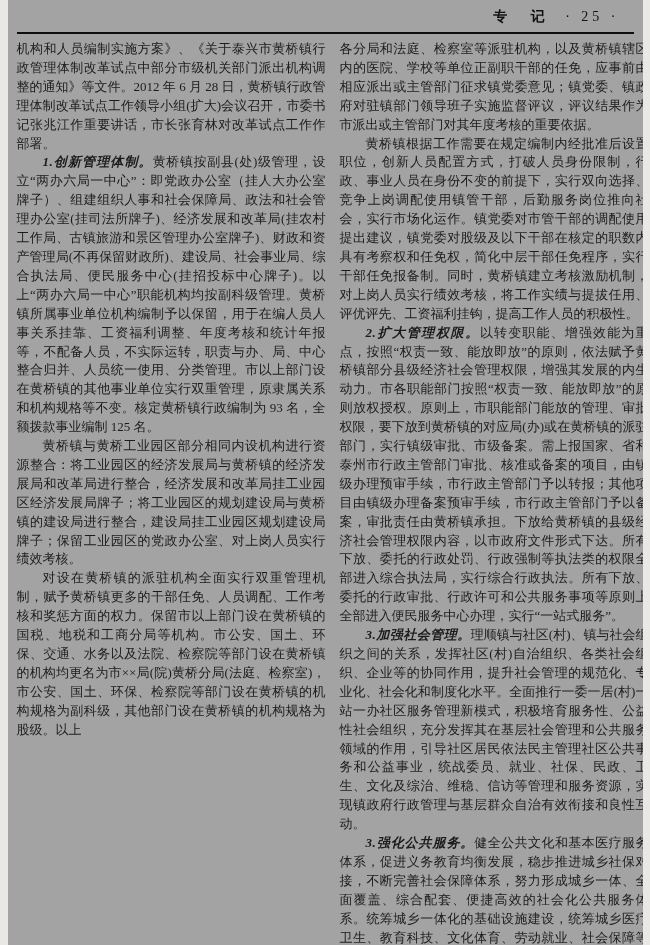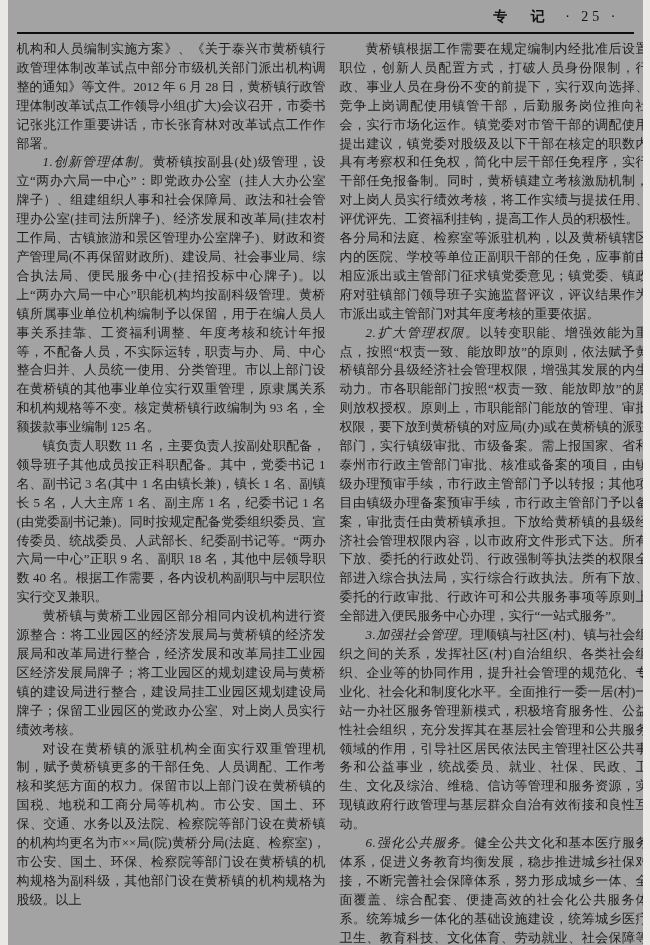--- a/index.html
+++ b/index.html
@@ -54,46 +54,46 @@
   }
   .para {
     margin: 0;
   }
   .para.indent {
     text-indent: 2em;
   }
   .lead {
     font-style: italic;
     letter-spacing: 0.5px;
+    font-weight: bold;
   }
 </style>
 </head>
 <body>
 
 <div class="page">
 
   <div class="page-header">
     <span class="section-title">专 记</span>
     <span class="page-marker">· 25 ·</span>
   </div>
 
   <div class="header-rule"></div>
 
   <div class="columns">
 
     <div class="col">
       <p class="para"><span>机构和人员编制实施方案》、《关于泰兴市黄桥镇行政管理体制改革试点中部分市级机关部门派出机构调整的通知》等文件。2012 年 6 月 28 日，黄桥镇行政管理体制改革试点工作领导小组(扩大)会议召开，市委书记张兆江作重要讲话，市长张育林对改革试点工作作部署。</span></p>
       <p class="para indent"><span class="lead">1.创新管理体制。</span><span>黄桥镇按副县(处)级管理，设立“两办六局一中心”：即党政办公室（挂人大办公室牌子）、组建组织人事和社会保障局、政法和社会管理办公室(挂司法所牌子)、经济发展和改革局(挂农村工作局、古镇旅游和景区管理办公室牌子)、财政和资产管理局(不再保留财政所)、建设局、社会事业局、综合执法局、便民服务中心(挂招投标中心牌子)。以上“两办六局一中心”职能机构均按副科级管理。黄桥镇所属事业单位机构编制予以保留，用于在编人员人事关系挂靠、工资福利调整、年度考核和统计年报等，不配备人员，不实际运转，职责与办、局、中心整合归并、人员统一使用、分类管理。市以上部门设在黄桥镇的其他事业单位实行双重管理，原隶属关系和机构规格等不变。核定黄桥镇行政编制为 93 名，全额拨款事业编制 125 名。</span></p>
-      <p class="para indent"><span>镇负责人职数 11 名，主要负责人按副处职配备，领导班子其他成员按正科职配备。其中，党委书记 1 名、副书记 3 名(其中 1 名由镇长兼)，镇长 1 名、副镇长 5 名，人大主席 1 名、副主席 1 名，纪委书记 1 名(由党委副书记兼)。同时按规定配备党委组织委员、宣传委员、统战委员、人武部长、纪委副书记等。“两办六局一中心”正职 9 名、副职 18 名，其他中层领导职数 40 名。根据工作需要，各内设机构副职与中层职位实行交叉兼职。</span></p>
       <p class="para indent"><span>黄桥镇与黄桥工业园区部分相同内设机构进行资源整合：将工业园区的经济发展局与黄桥镇的经济发展局和改革局进行整合，经济发展和改革局挂工业园区经济发展局牌子；将工业园区的规划建设局与黄桥镇的建设局进行整合，建设局挂工业园区规划建设局牌子；保留工业园区的党政办公室、对上岗人员实行绩效考核。</span></p>
       <p class="para indent"><span>对设在黄桥镇的派驻机构全面实行双重管理机制，赋予黄桥镇更多的干部任免、人员调配、工作考核和奖惩方面的权力。保留市以上部门设在黄桥镇的国税、地税和工商分局等机构。市公安、国土、环保、交通、水务以及法院、检察院等部门设在黄桥镇的机构均更名为市××局(院)黄桥分局(法庭、检察室)，市公安、国土、环保、检察院等部门设在黄桥镇的机构规格为副科级，其他部门设在黄桥镇的机构规格为股级。以上</span></p>
     </div>
 
     <div class="col">
+      <p class="para"><span>各分局和法庭、检察室等派驻机构，以及黄桥镇辖区内的医院、学校等单位正副职干部的任免，应事前由相应派出或主管部门征求镇党委意见；镇党委、镇政府对驻镇部门领导班子实施监督评议，评议结果作为市派出或主管部门对其年度考核的重要依据。</span></p>
       <p class="para indent"><span>黄桥镇根据工作需要在规定编制内经批准后设置职位，创新人员配置方式，打破人员身份限制，行政、事业人员在身份不变的前提下，实行双向选择、竞争上岗调配使用镇管干部，后勤服务岗位推向社会，实行市场化运作。镇党委对市管干部的调配使用提出建议，镇党委对股级及以下干部在核定的职数内具有考察权和任免权，简化中层干部任免程序，实行干部任免报备制。同时，黄桥镇建立考核激励机制，对上岗人员实行绩效考核，将工作实绩与提拔任用、评优评先、工资福利挂钩，提高工作人员的积极性。</span></p>
-      <p class="para"><span>各分局和法庭、检察室等派驻机构，以及黄桥镇辖区内的医院、学校等单位正副职干部的任免，应事前由相应派出或主管部门征求镇党委意见；镇党委、镇政府对驻镇部门领导班子实施监督评议，评议结果作为市派出或主管部门对其年度考核的重要依据。</span></p>
       <p class="para indent"><span class="lead">2.扩大管理权限。</span><span>以转变职能、增强效能为重点，按照“权责一致、能放即放”的原则，依法赋予黄桥镇部分县级经济社会管理权限，增强其发展的内生动力。市各职能部门按照“权责一致、能放即放”的原则放权授权。原则上，市职能部门能放的管理、审批权限，要下放到黄桥镇的对应局(办)或在黄桥镇的派驻部门，实行镇级审批、市级备案。需上报国家、省和泰州市行政主管部门审批、核准或备案的项目，由镇级办理预审手续，市行政主管部门予以转报；其他项目由镇级办理备案预审手续，市行政主管部门予以备案，审批责任由黄桥镇承担。下放给黄桥镇的县级经济社会管理权限内容，以市政府文件形式下达。所有下放、委托的行政处罚、行政强制等执法类的权限全部进入综合执法局，实行综合行政执法。所有下放、委托的行政审批、行政许可和公共服务事项等原则上全部进入便民服务中心办理，实行“一站式服务”。</span></p>
       <p class="para indent"><span class="lead">3.加强社会管理。</span><span>理顺镇与社区(村)、镇与社会组织之间的关系，发挥社区(村)自治组织、各类社会组织、企业等的协同作用，提升社会管理的规范化、专业化、社会化和制度化水平。全面推行一委一居(村)一站一办社区服务管理新模式，积极培育服务性、公益性社会组织，充分发挥其在基层社会管理和公共服务领域的作用，引导社区居民依法民主管理社区公共事务和公益事业，统战委员、就业、社保、民政、卫生、文化及综治、维稳、信访等管理和服务资源，实现镇政府行政管理与基层群众自治有效衔接和良性互动。</span></p>
-      <p class="para indent"><span class="lead">6.强化公共服务。</span><span>健全公共文化和基本医疗服务体系，促进义务教育均衡发展，稳步推进城乡社保对接，不断完善社会保障体系，努力形成城乡一体、全面覆盖、综合配套、便捷高效的社会化公共服务体系。统筹城乡一体化的基础设施建设，统筹城乡医疗卫生、教育科技、文化体育、劳动就业、社会保障等民生事业的</span></p>
+      <p class="para indent"><span class="lead">3.强化公共服务。</span><span>健全公共文化和基本医疗服务体系，促进义务教育均衡发展，稳步推进城乡社保对接，不断完善社会保障体系，努力形成城乡一体、全面覆盖、综合配套、便捷高效的社会化公共服务体系。统筹城乡一体化的基础设施建设，统筹城乡医疗卫生、教育科技、文化体育、劳动就业、社会保障等民生事业的</span></p>
     </div>
 
   </div>
 </div>
 
 </body></html>

